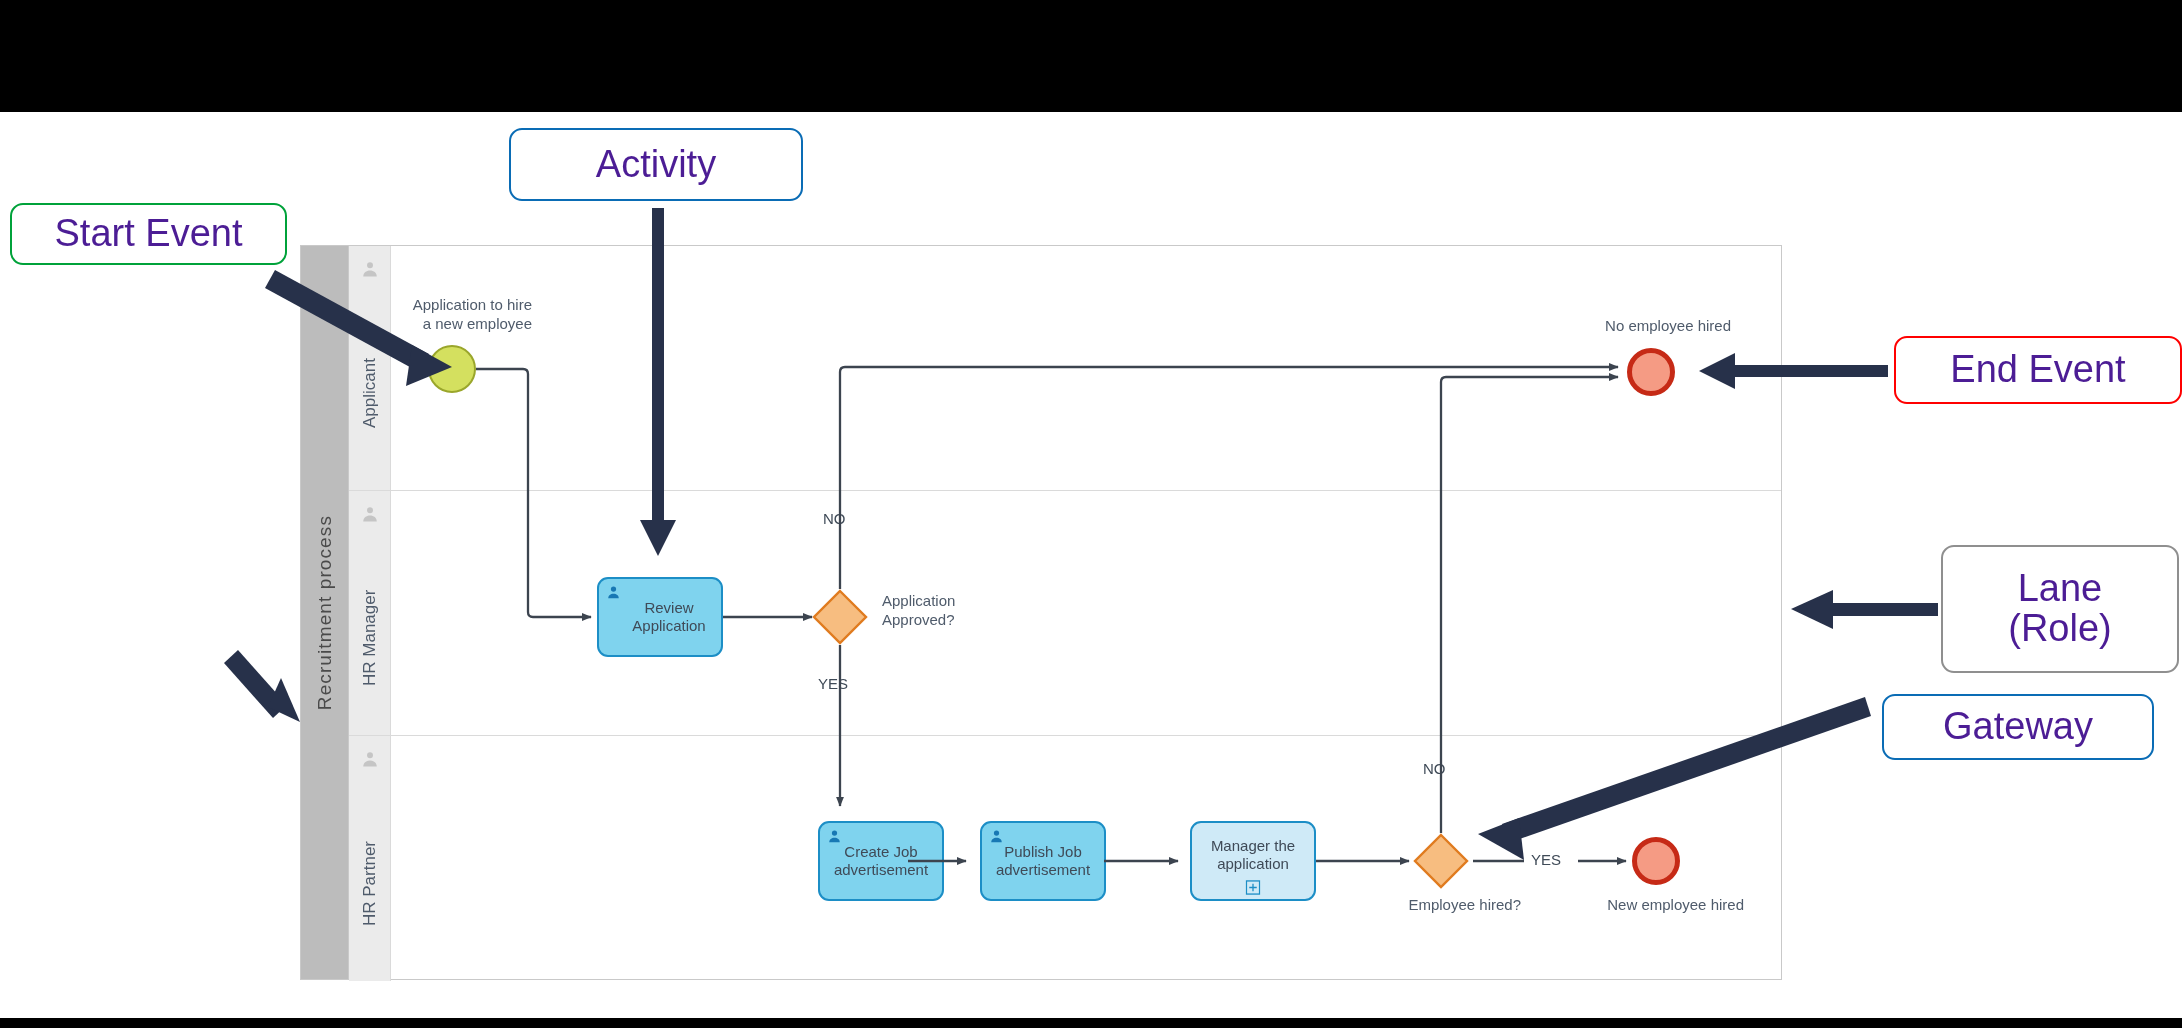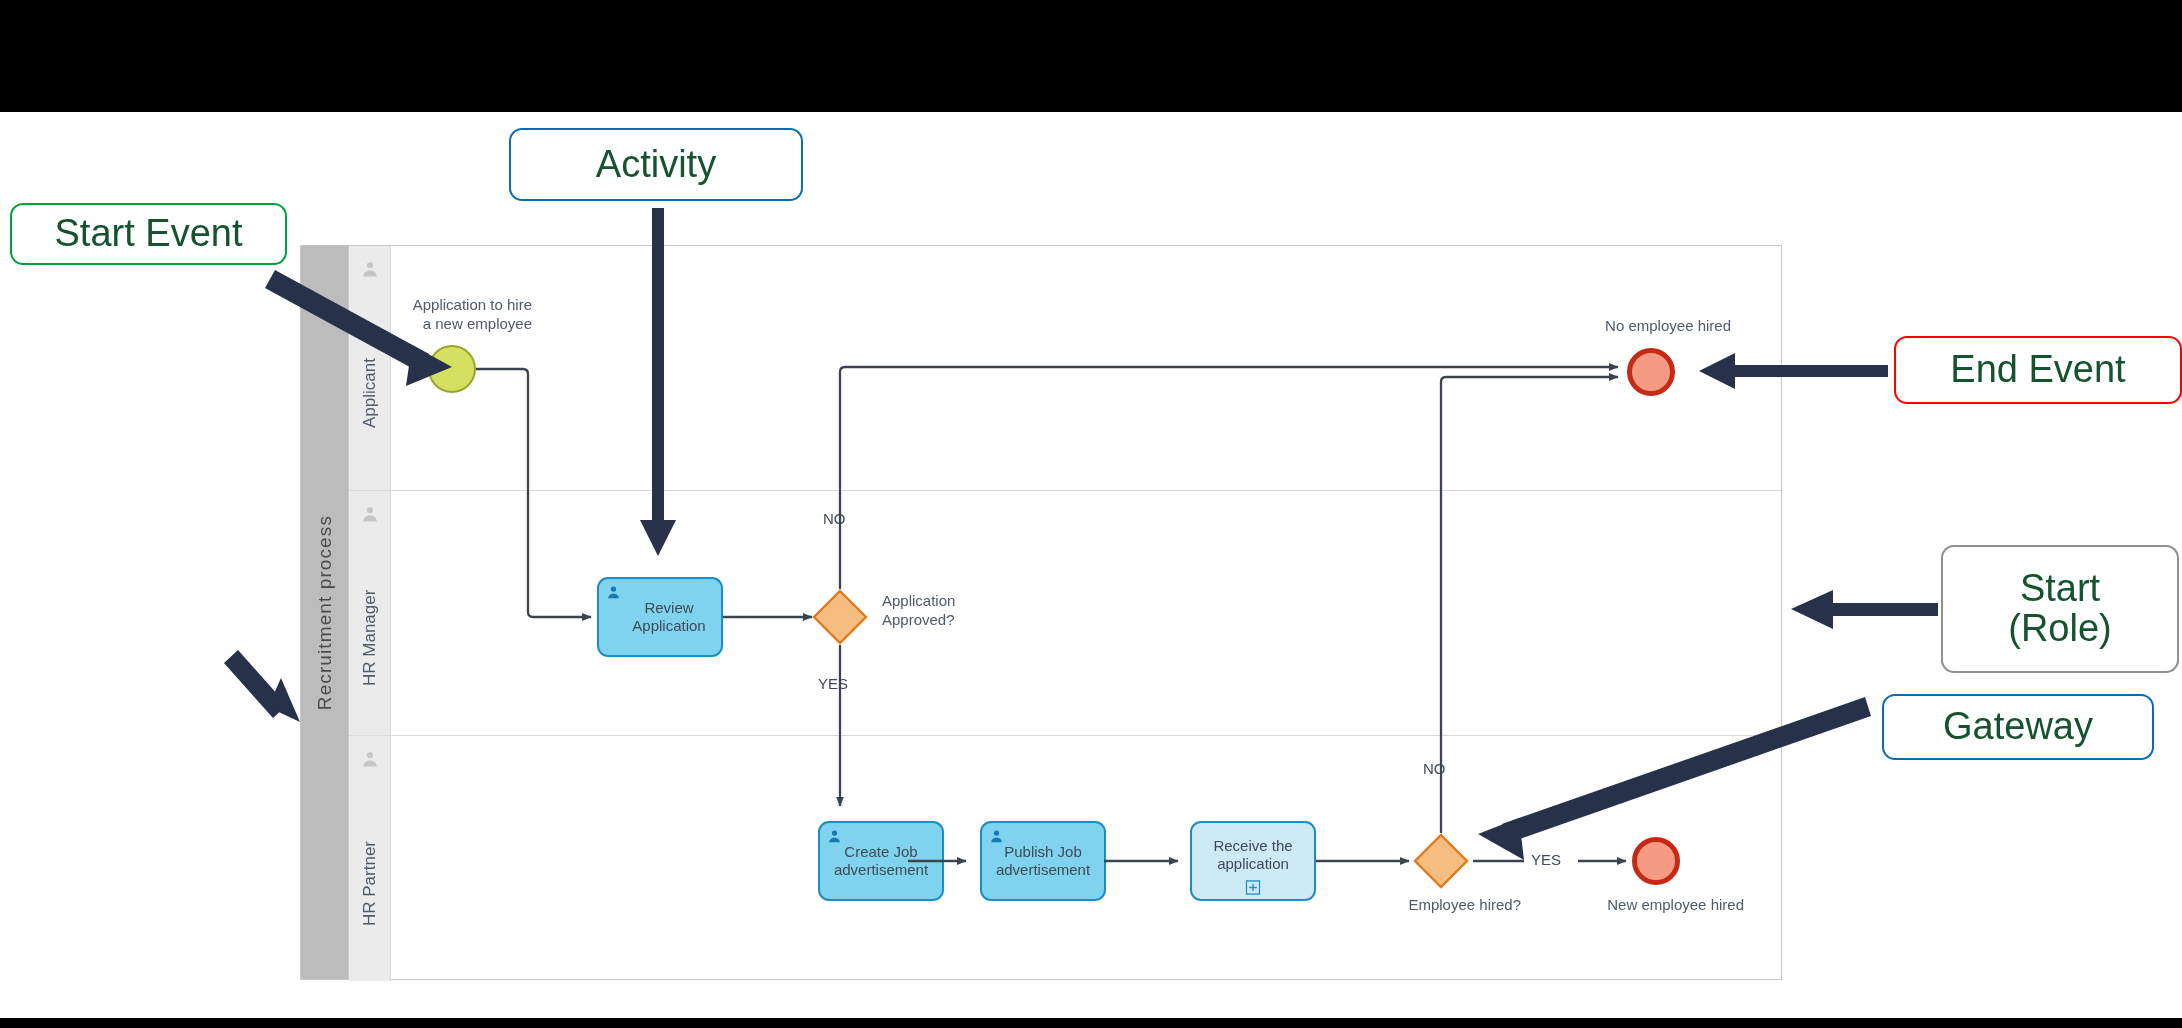--- a/index.html
+++ b/index.html
@@ -182,21 +182,21 @@
     position: absolute;
     box-sizing: border-box;
     border-radius: 13px;
     background: #ffffff;
     display: flex;
     align-items: center;
     justify-content: center;
     text-align: center;
     font-size: 38px;
     font-weight: 300;
-    color: #14532d;
+    color: #4c1d95;
     line-height: 1.05;
     z-index: 40;
     padding: 10px 10px;
   }
   .callout.green  { border: 2px solid #00a23a; }
   .callout.blue   { border: 2px solid #0a6cb5; }
   .callout.red    { border: 2px solid #ff0000; }
   .callout.gray   { border: 2px solid #8f8f8f; }
 
   
@@ -324,21 +324,21 @@
       <path d="M3.6 21c0-4.6 3.8-7.2 8.4-7.2s8.4 2.6 8.4 7.2z" fill="#1878b4"></path>
     </svg>
     <div>
       <div>Publish Job</div>
       <div>advertisement</div>
     </div>
   </div>
 
   <div class="node task subprocess" style="left:1190px; top:821px;">
     <div style="margin-bottom:12px;">
-      <div>Receive the</div>
+      <div>Manager the</div>
       <div>application</div>
     </div>
     <svg class="subproc-marker" viewBox="0 0 16 16">
       <rect x="1" y="1" width="14" height="14" fill="none" stroke="#1c8ec6" stroke-width="1.4"></rect>
       <path d="M8,4 L8,12 M4,8 L12,8" stroke="#1c8ec6" stroke-width="1.4"></path>
     </svg>
   </div>
 
   <svg class="node gateway" style="left:1413px; top:833px;" viewBox="0 0 56 56">
     <polygon points="28,2 54,28 28,54 2,28" fill="#f7bd80" stroke="#e07b1f" stroke-width="2.4"></polygon>
@@ -394,21 +394,21 @@
 
   <div class="callout blue" style="left:509px; top:128px; width:294px; height:73px;">
     <span>Activity</span>
   </div>
 
   <div class="callout red" style="left:1894px; top:336px; width:288px; height:68px;">
     <span>End Event</span>
   </div>
 
   <div class="callout gray" style="left:1941px; top:545px; width:238px; height:128px; flex-direction:column;">
-    <span>Start</span>
+    <span>Lane</span>
     <span>(Role)</span>
   </div>
 
   <div class="callout blue" style="left:1882px; top:694px; width:272px; height:66px;">
     <span>Gateway</span>
   </div>
 
 
   <div class="letterbox top"></div>
   <div class="letterbox bottom"></div>

